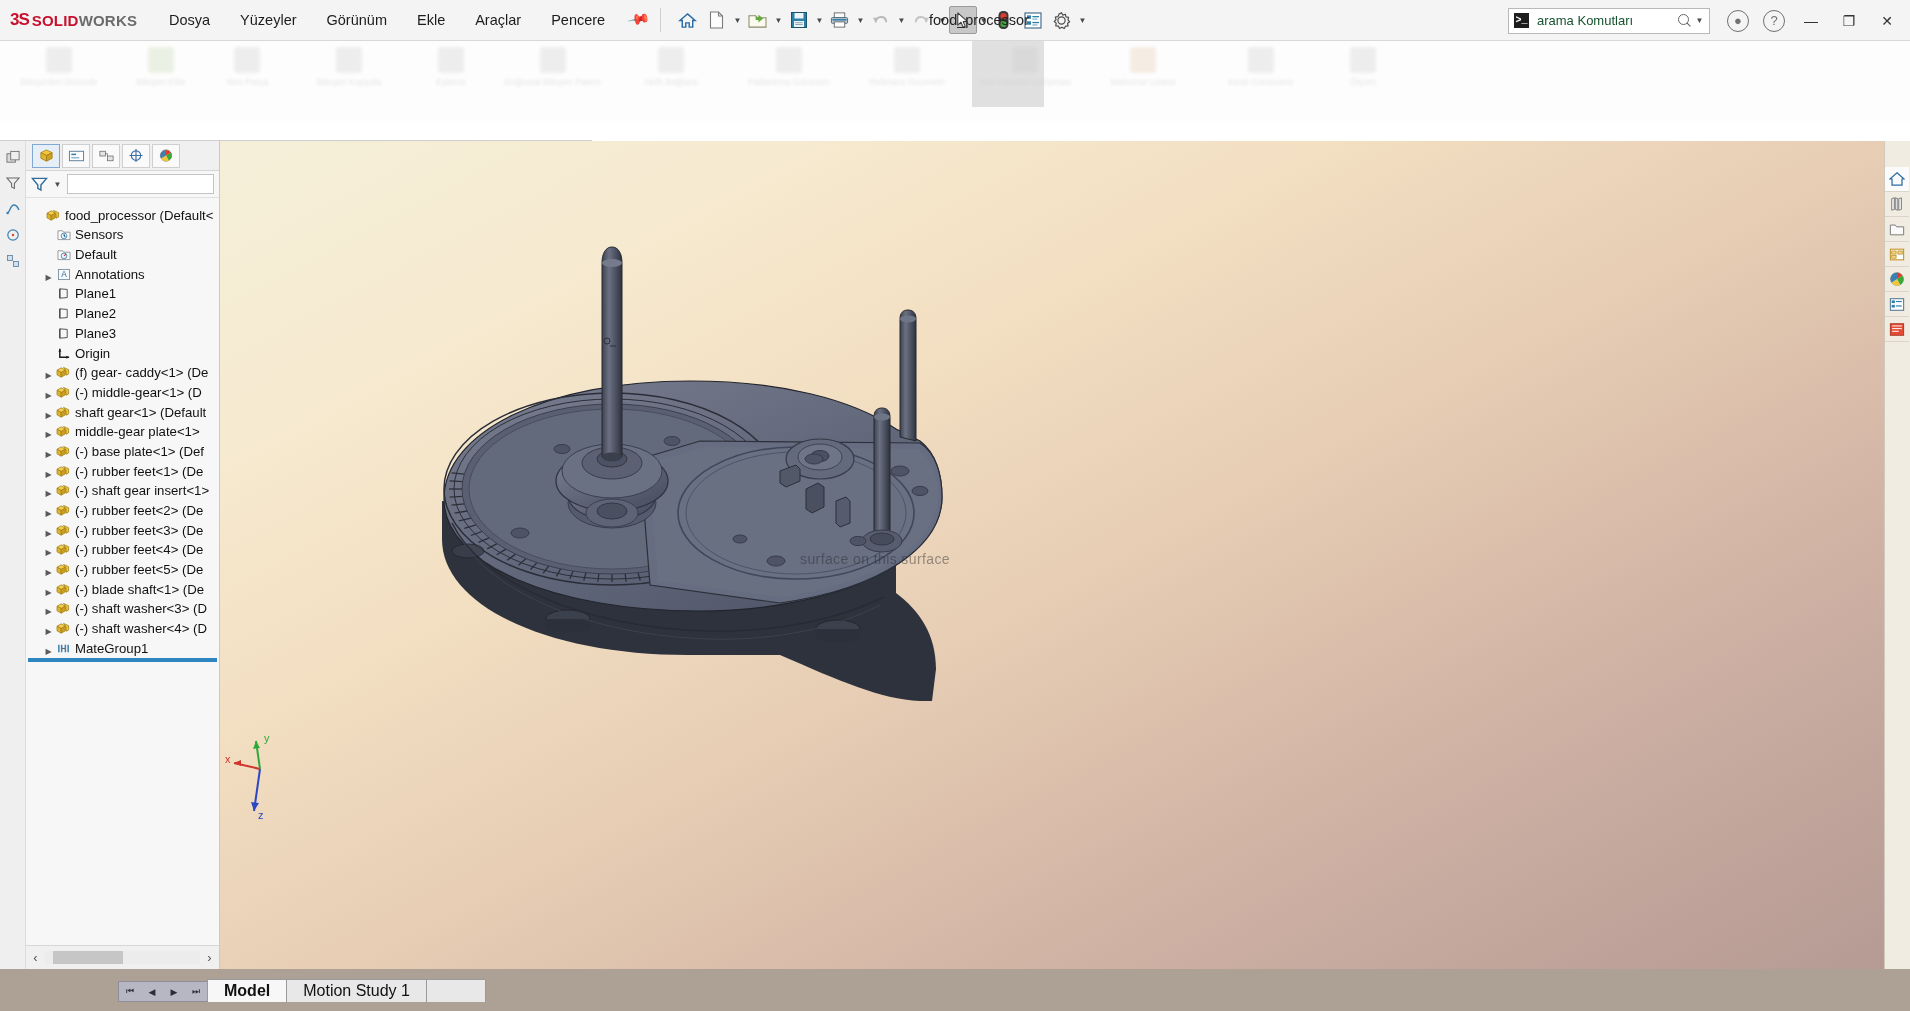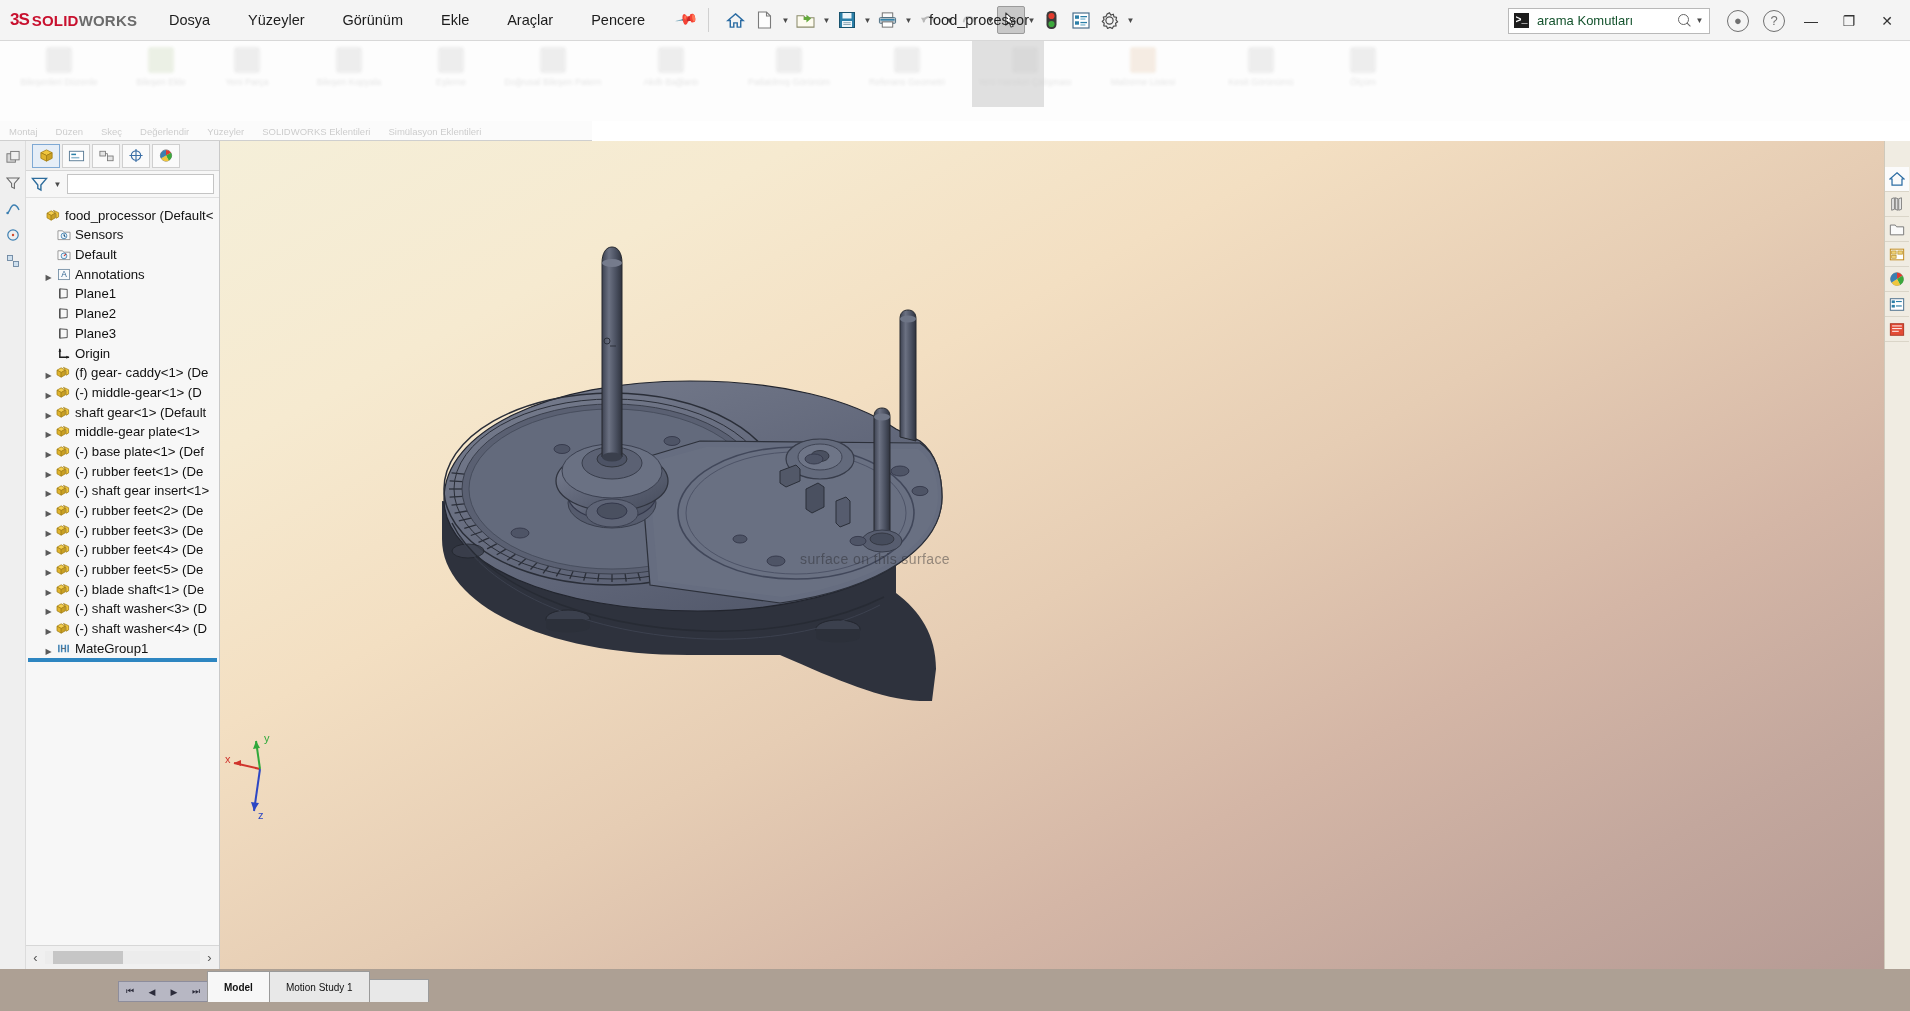--- a/index.html
+++ b/index.html
@@ -15,21 +15,21 @@
   
   .titlebar {
     position: absolute; top: 0; left: 0; width: 1910px; height: 41px;
     background: #f4f4f4; border-bottom: 1px solid #d8d8d8;
     display: flex; align-items: center;
   }
   .sw-logo { display: flex; align-items: center; padding-left: 10px; width: 150px; }
   .sw-logo .ds { font: 700 17px "Liberation Sans", sans-serif; color: #c8102e; letter-spacing: -1px; }
   .sw-logo .solid { font: 700 15px "Liberation Sans", sans-serif; color: #c8102e; margin-left:3px; letter-spacing:.2px;}
   .sw-logo .works { font: 700 15px "Liberation Sans", sans-serif; color: #6b6b6b; letter-spacing:.2px;}
-  .menubar { display: flex; align-items: center; gap: 16px; margin-left: 8px; }
+  .menubar { display: flex; align-items: center; gap: 8px; margin-left: 8px; }
   .menu-item {
     font-size: 14.5px; color: #1c1c1c; padding: 5px 11px; cursor: default;
     white-space: nowrap;
   }
   .pin-icon { margin-left: 6px; margin-right: 4px; color: #8a8a8a; font-size: 15px; transform: rotate(35deg); display:inline-block;}
   .tb-sep { width: 1px; height: 24px; background: #d0d0d0; margin: 0 7px; }
   .qat { display: flex; align-items: center; gap: 1px; margin-left: 6px; }
   .qbtn {
     width: 28px; height: 28px; display: flex; align-items: center; justify-content: center;
     border: 1px solid transparent; border-radius: 2px; cursor: default;
@@ -138,21 +138,21 @@
 
   
   .bottombar {
     position: absolute; top: 969px; left: 0; width: 1910px; height: 42px;
     background: #ada094;
   }
   .tabstrip { position: absolute; left: 118px; top: 978px; display: flex; align-items: flex-end; height: 24px;}
   .navgrp { display: flex; align-items: center; background: #b7b7c3; border: 1px solid #8d8d9c; height: 21px; }
   .navbtn { width: 22px; height: 19px; display:flex;align-items:center;justify-content:center;font-size:9px;color:#2b2b3a;cursor:default;}
   .sheet-tab {
-    height: 31px; padding: 0 16px; display: flex; align-items: center; font-size: 10px;
+    height: 23px; padding: 0 16px; display: flex; align-items: center; font-size: 16px;
     background: #e8e8e8; border: 1px solid #9a9a9a; border-bottom: none; color: #111; cursor: default;
     margin-left: -1px;
   }
   .sheet-tab.active { background: #f7f7f7; font-weight: 700; }
   .tabstrip-fill { height:23px; width: 60px; background:#e8e8e8; border:1px solid #9a9a9a; border-bottom:none; margin-left:-1px;}
 </style>
 </head>
 <body>
 
 <div id="app">
@@ -338,29 +338,20 @@
           <div class="rb-lbl">Kesit
 Görünümü</div>
         </div>
         <div class="rb-item">
           <div class="rb-ico"></div>
           <div class="rb-lbl">Ölçüm</div>
         </div>
       </div>
   </div>
   <div class="ribbon-sel"></div>
-  <div class="ribbon-tabs" id="ribbon-tabs">
-      <div class="rt">Montaj</div>
-      <div class="rt">Düzen</div>
-      <div class="rt">Skeç</div>
-      <div class="rt">Değerlendir</div>
-      <div class="rt">Yüzeyler</div>
-      <div class="rt">SOLIDWORKS Eklentileri</div>
-      <div class="rt">Simülasyon Eklentileri</div>
-    </div>
   <div class="ribbon-underline"></div>
 
   <div class="leftpanel">
 
     <div class="mini-rail">
       <div class="mini-ico">
         <svg width="15" height="15" viewBox="0 0 16 16">
             <rect x="1" y="4" width="9" height="9" fill="#d9d9d9" stroke="#777" stroke-width="1"></rect>
             <rect x="5" y="1.5" width="9" height="9" fill="#efefef" stroke="#777" stroke-width="1"></rect>
           </svg>

